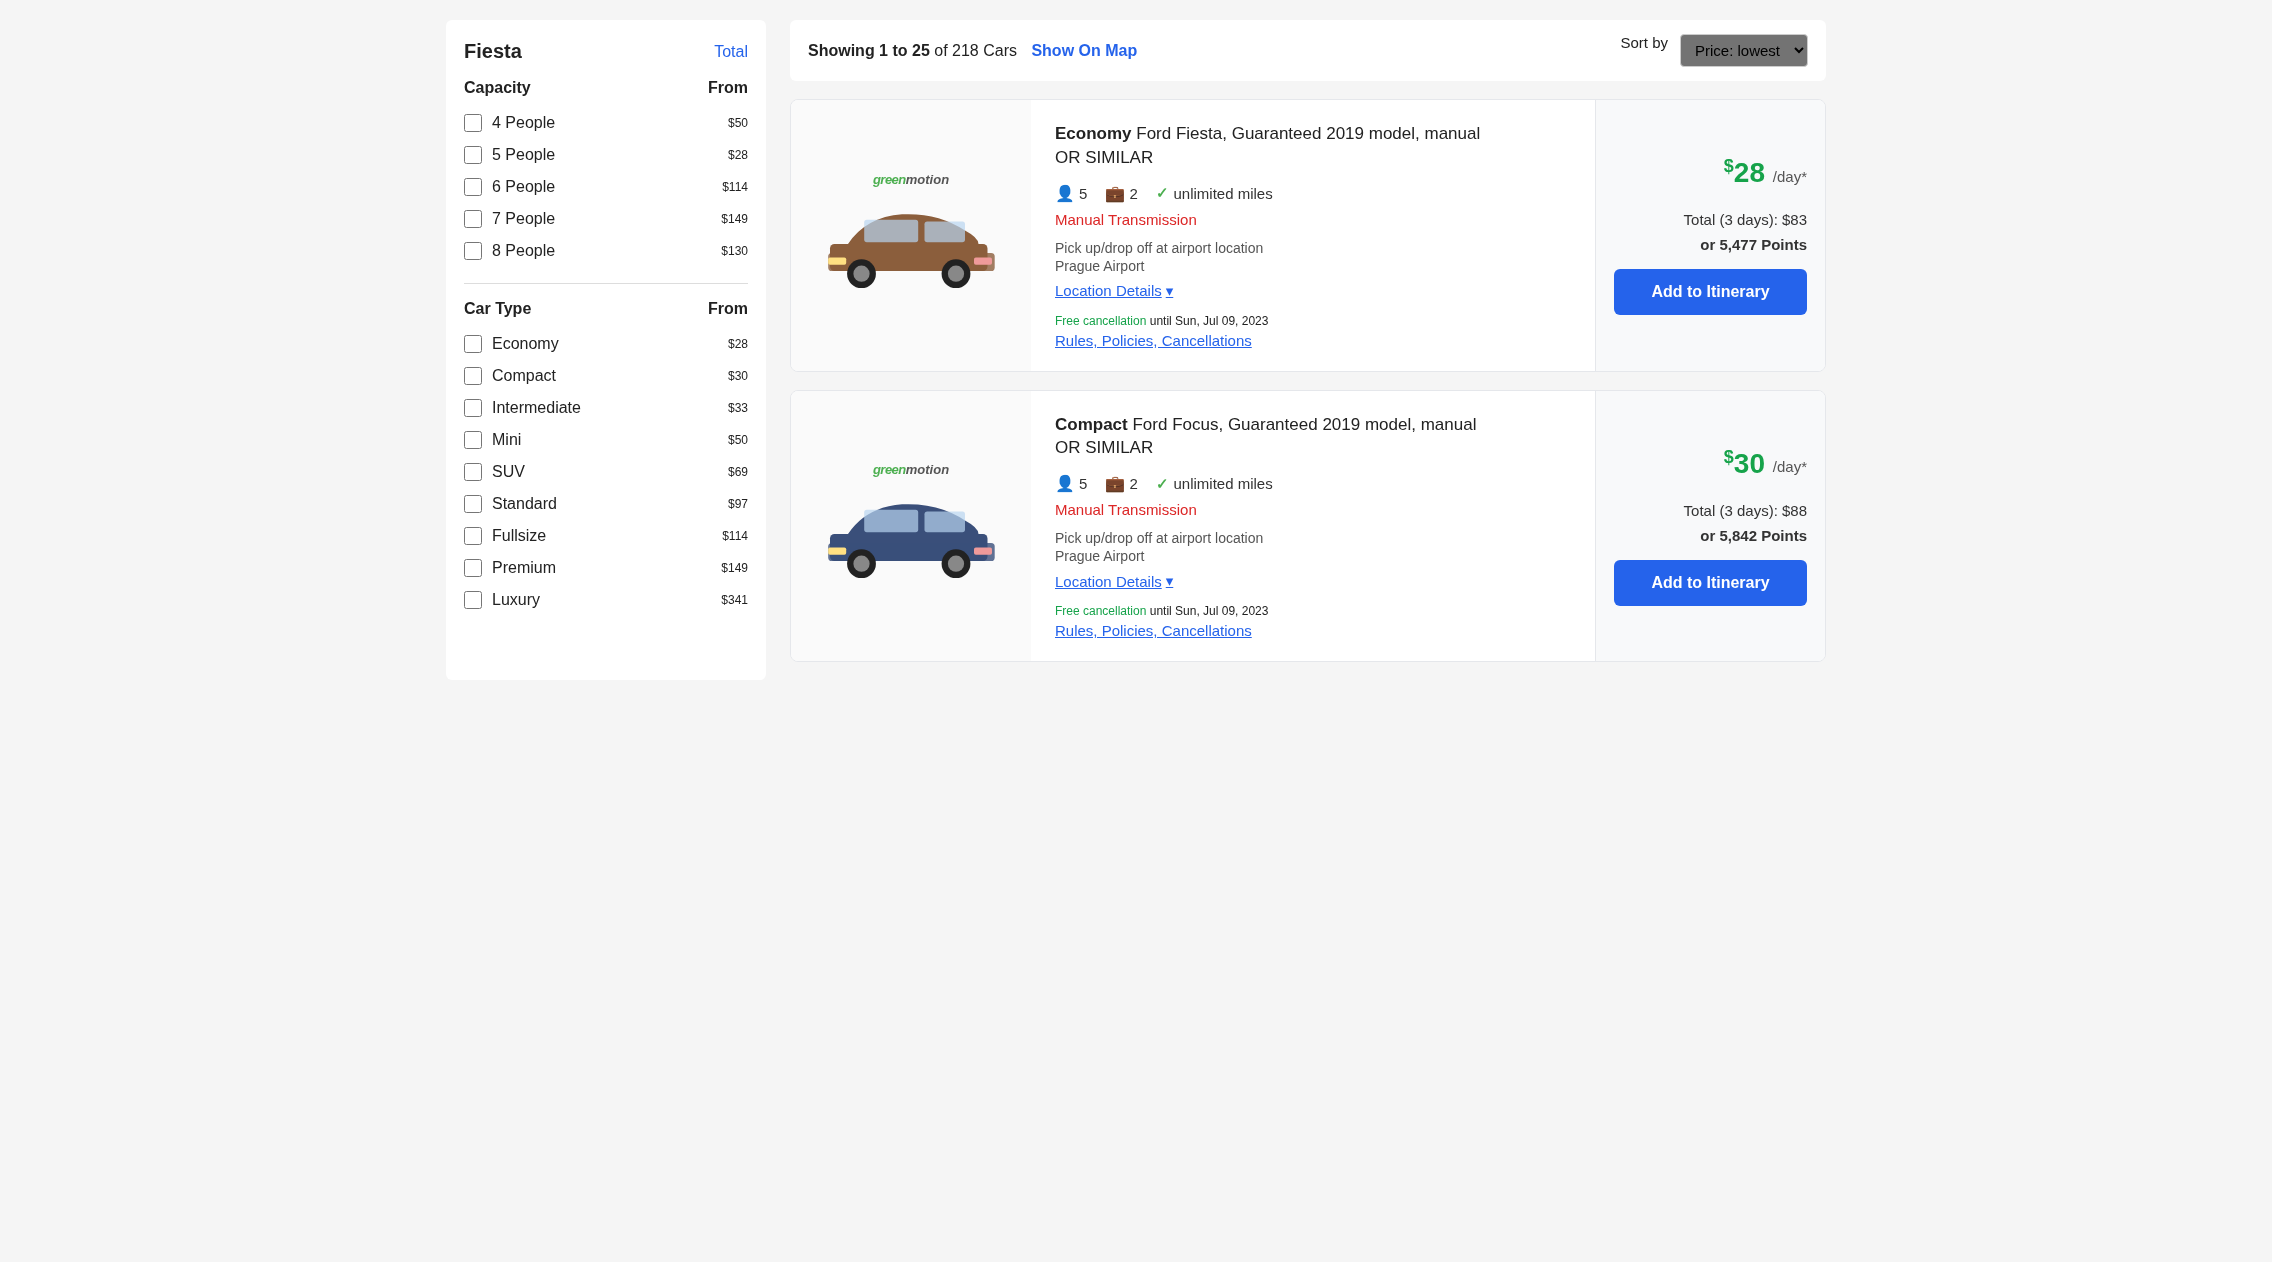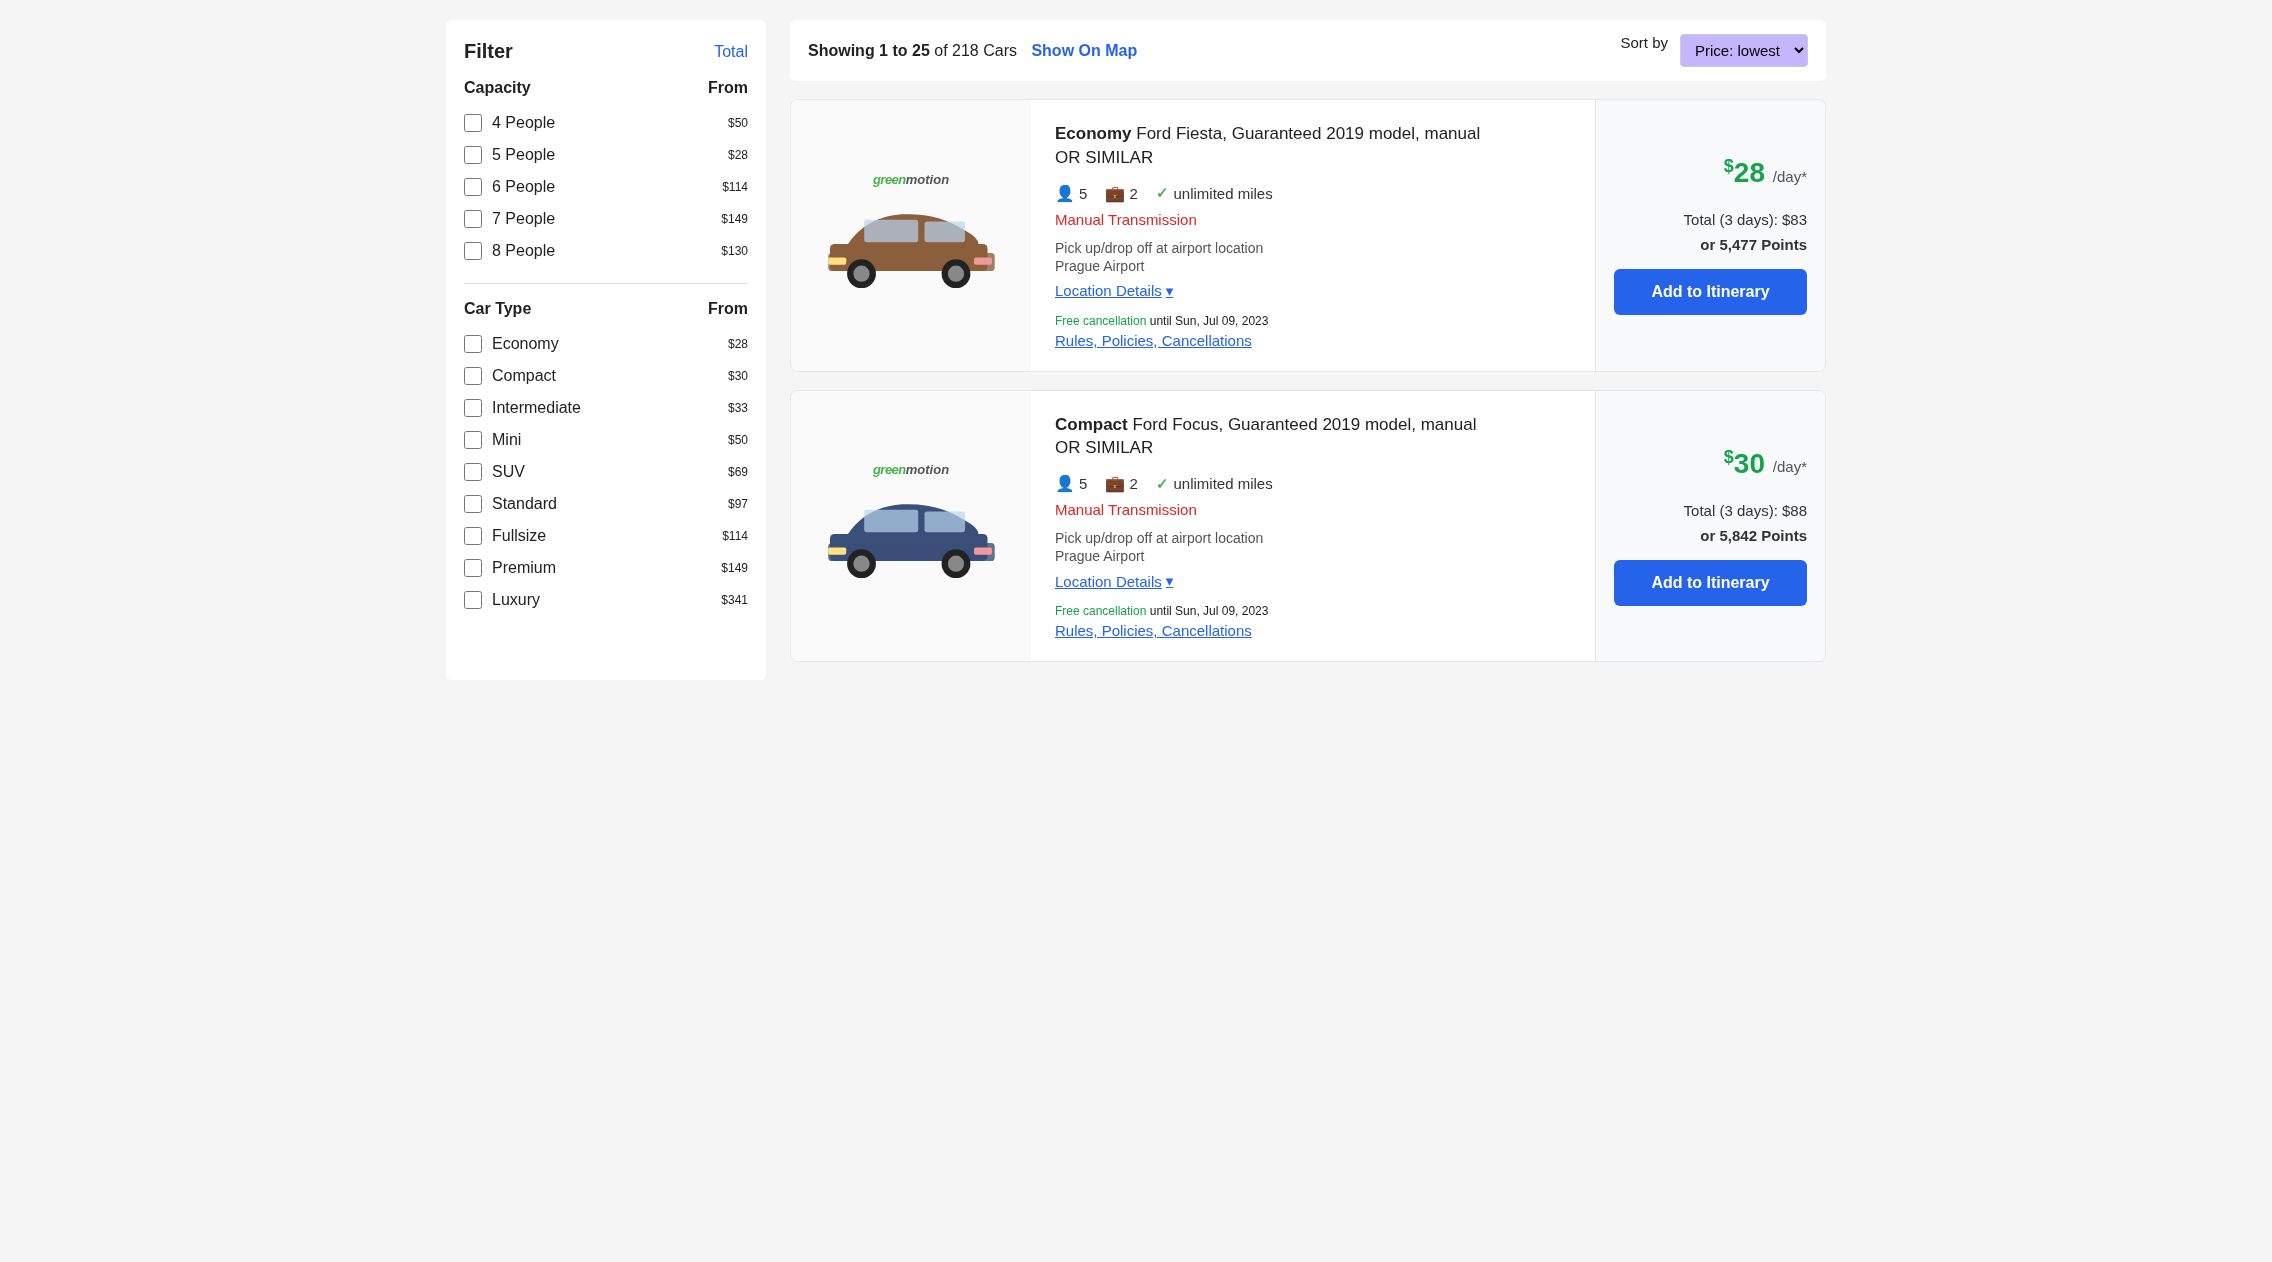--- a/index.html
+++ b/index.html
@@ -28,21 +28,21 @@
     
     .main-content { flex: 1; }
 
     
     .top-bar { display: flex; align-items: center; justify-content: space-between; margin-bottom: 18px; background: #fff; padding: 14px 18px; border-radius: 6px; }
     .showing-text { font-size: 16px; }
     .showing-text strong { font-weight: 700; }
     .show-on-map { color: #2563eb; font-weight: 600; font-size: 16px; cursor: pointer; margin-left: 10px; text-decoration: none; }
     .sort-area { display: flex; align-items: flex-start; gap: 12px; }
     .sort-label { font-size: 15px; font-weight: 500; }
-    .sort-select { border: 1px solid #ccc; border-radius: 4px; padding: 6px 10px; font-size: 15px; cursor: pointer; background: #c4b5fd; }
+    .sort-select { border: 1px solid #ccc; border-radius: 4px; padding: 6px 10px; font-size: 15px; cursor: pointer; background: #737373; }
 
     
     .car-card { background: #fff; border-radius: 8px; margin-bottom: 18px; display: flex; overflow: hidden; border: 1px solid #e5e7eb; }
     .car-image-area { width: 240px; flex-shrink: 0; display: flex; align-items: center; justify-content: center; padding: 20px; background: #fafafa; flex-direction: column; gap: 2px; }
     .car-image-placeholder { width: 180px; height: 110px; display: flex; align-items: center; justify-content: center; }
     .car-details { flex: 1; padding: 22px 24px; }
     .car-name { font-size: 17px; margin-bottom: 14px; line-height: 1.4; }
     .car-name strong { font-weight: 700; }
     .car-features { display: flex; align-items: center; gap: 18px; margin-bottom: 8px; font-size: 15px; color: #333; }
     .feature-icon { font-size: 16px; }
@@ -65,21 +65,21 @@
     
     .car-svg { width: 180px; height: 100px; }
   </style>
 </head>
 <body>
 
 <div class="page-wrapper">
 
   <aside class="sidebar">
     <div class="sidebar-header">
-      <span class="filter-title">Filter</span>
+      <span class="filter-title">Fiesta</span>
       <a class="reset-link" href="#">Total</a>
     </div>
 
     <div class="section-title-row">
       <span class="section-label">Capacity</span>
       <span class="section-from">From</span>
     </div>
     <div id="capacity-list">
         <div class="filter-item">
       <div class="filter-item-left">

